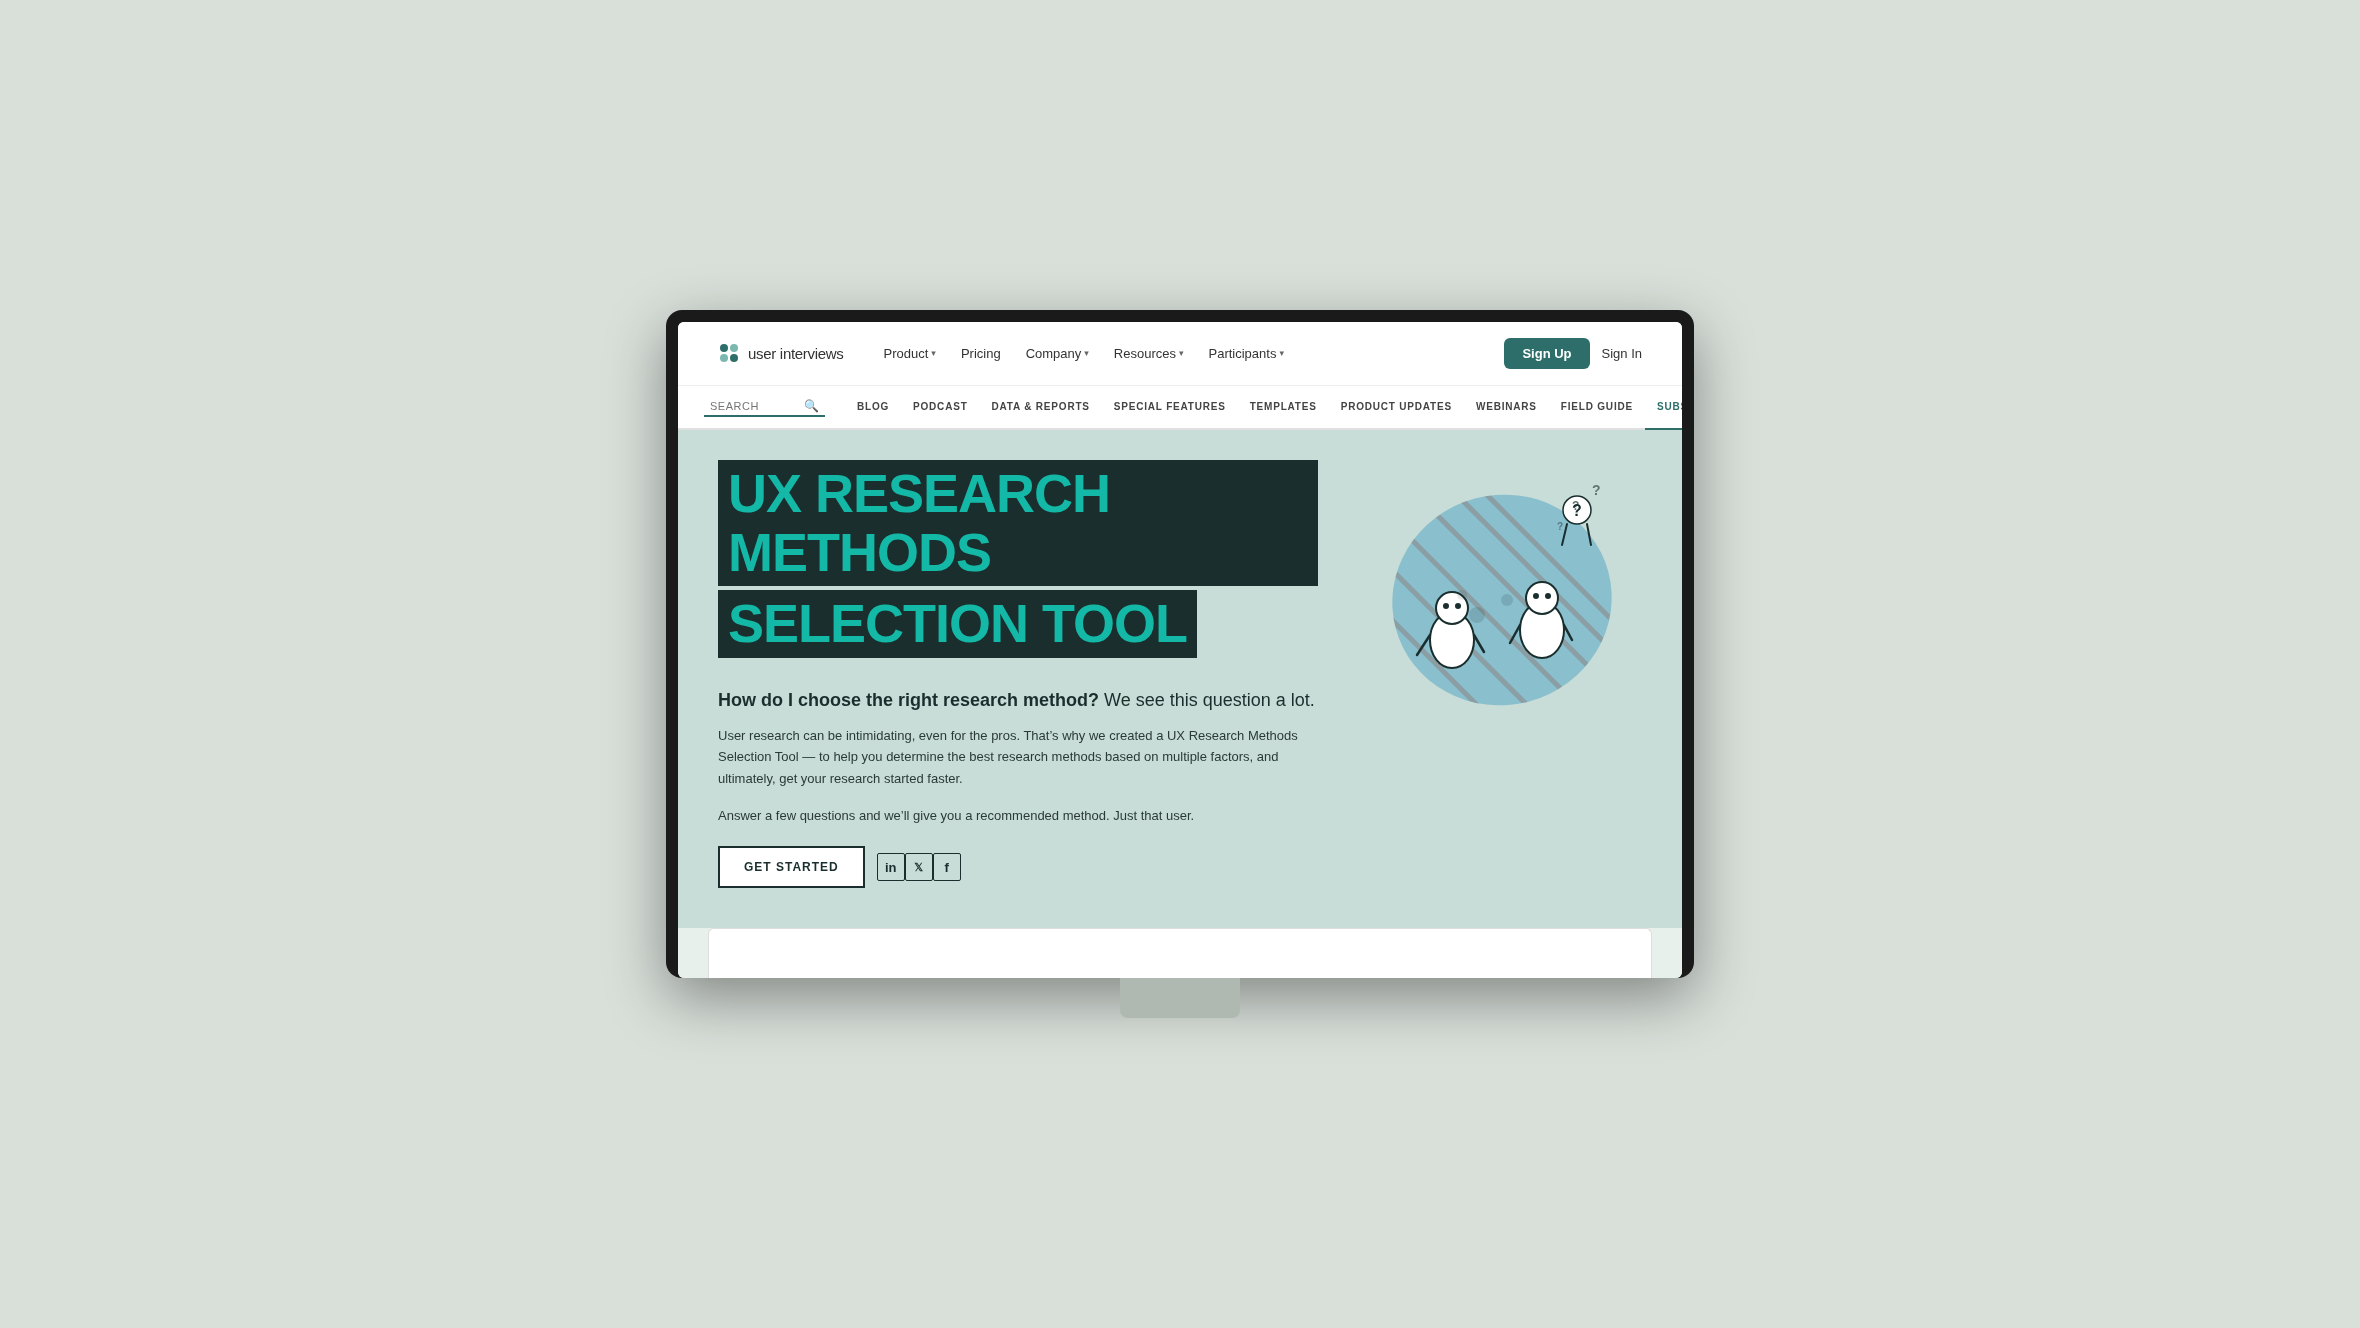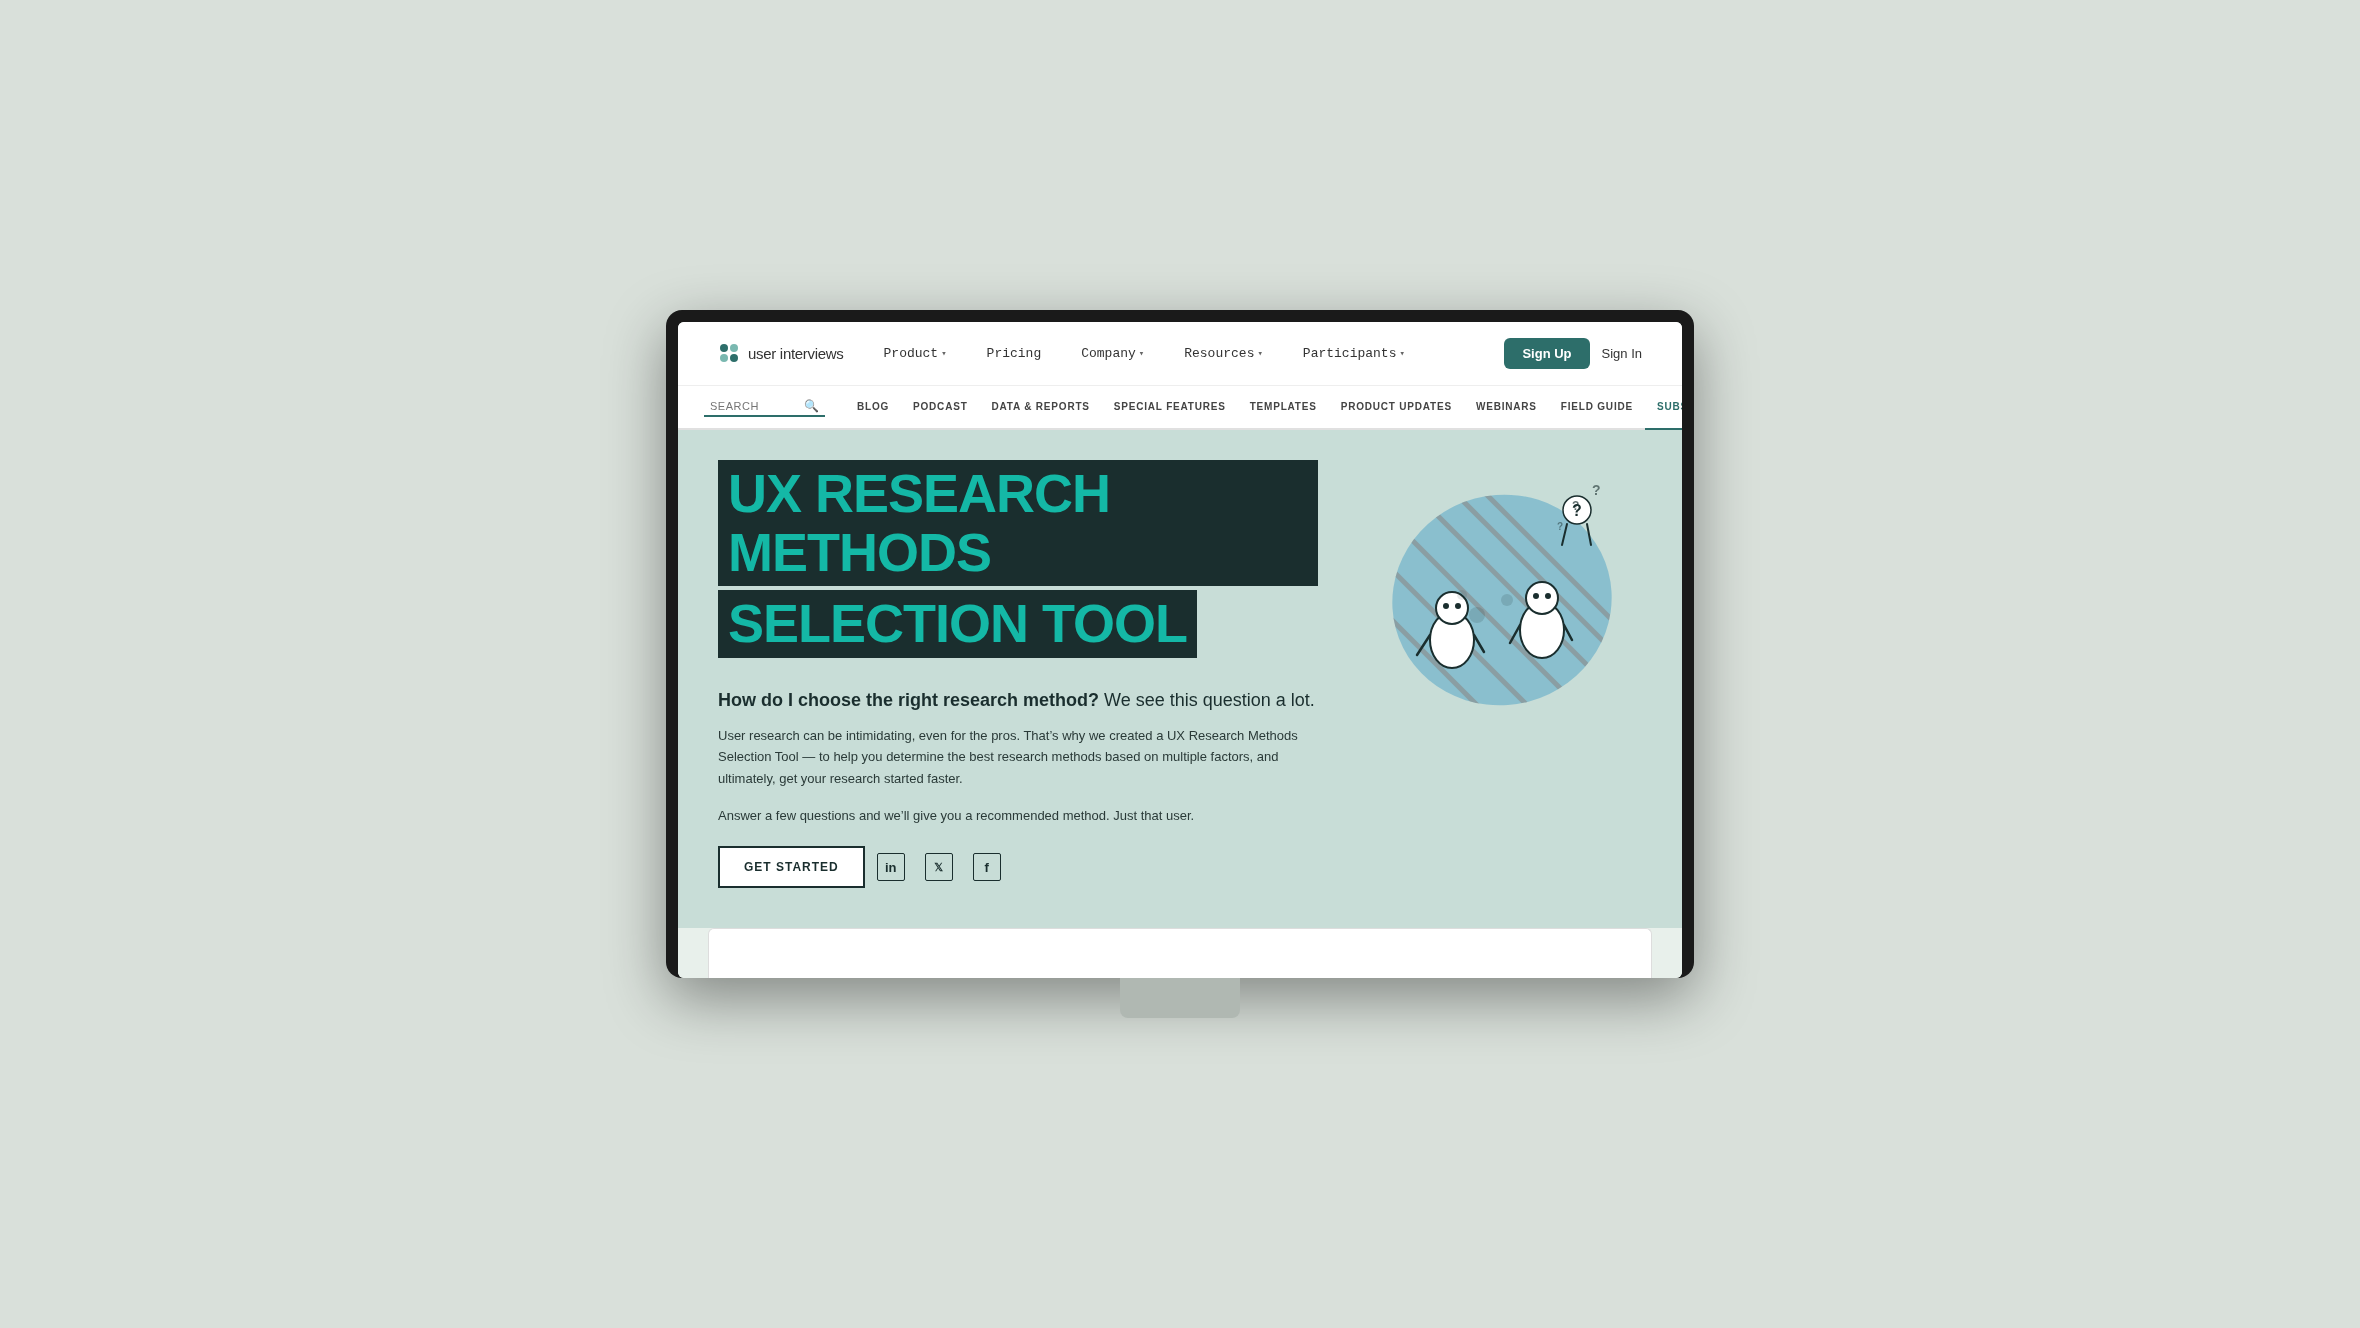--- a/index.html
+++ b/index.html
@@ -61,24 +61,23 @@
     .logo-text {
       font-size: 15px;
       font-weight: 500;
       color: #333;
       letter-spacing: -0.3px;
     }
 
     .nav-links {
       display: flex;
       align-items: flex-start;
-      gap: 20px;
+      gap: 5px;
       flex: 1;
       margin-left: 30px;
-      font-family: Liberation Mono, monospace;
     }
 
     .nav-item {
       display: flex;
       align-items: center;
       gap: 3px;
       padding: 6px 10px;
       font-size: 13px;
       color: #333;
       cursor: pointer;
@@ -251,21 +250,21 @@
       font-weight: 800;
       letter-spacing: 1px;
       text-transform: uppercase;
       padding: 12px 24px;
       cursor: pointer;
     }
 
     .social-icons {
       display: inline-flex;
       align-items: center;
-      gap: 20px;
+      gap: 0;
     }
 
     .social-icon {
       width: 28px;
       height: 28px;
       border: 1.5px solid #1a2e2e;
       display: flex;
       align-items: center;
       justify-content: center;
       font-size: 13px;

